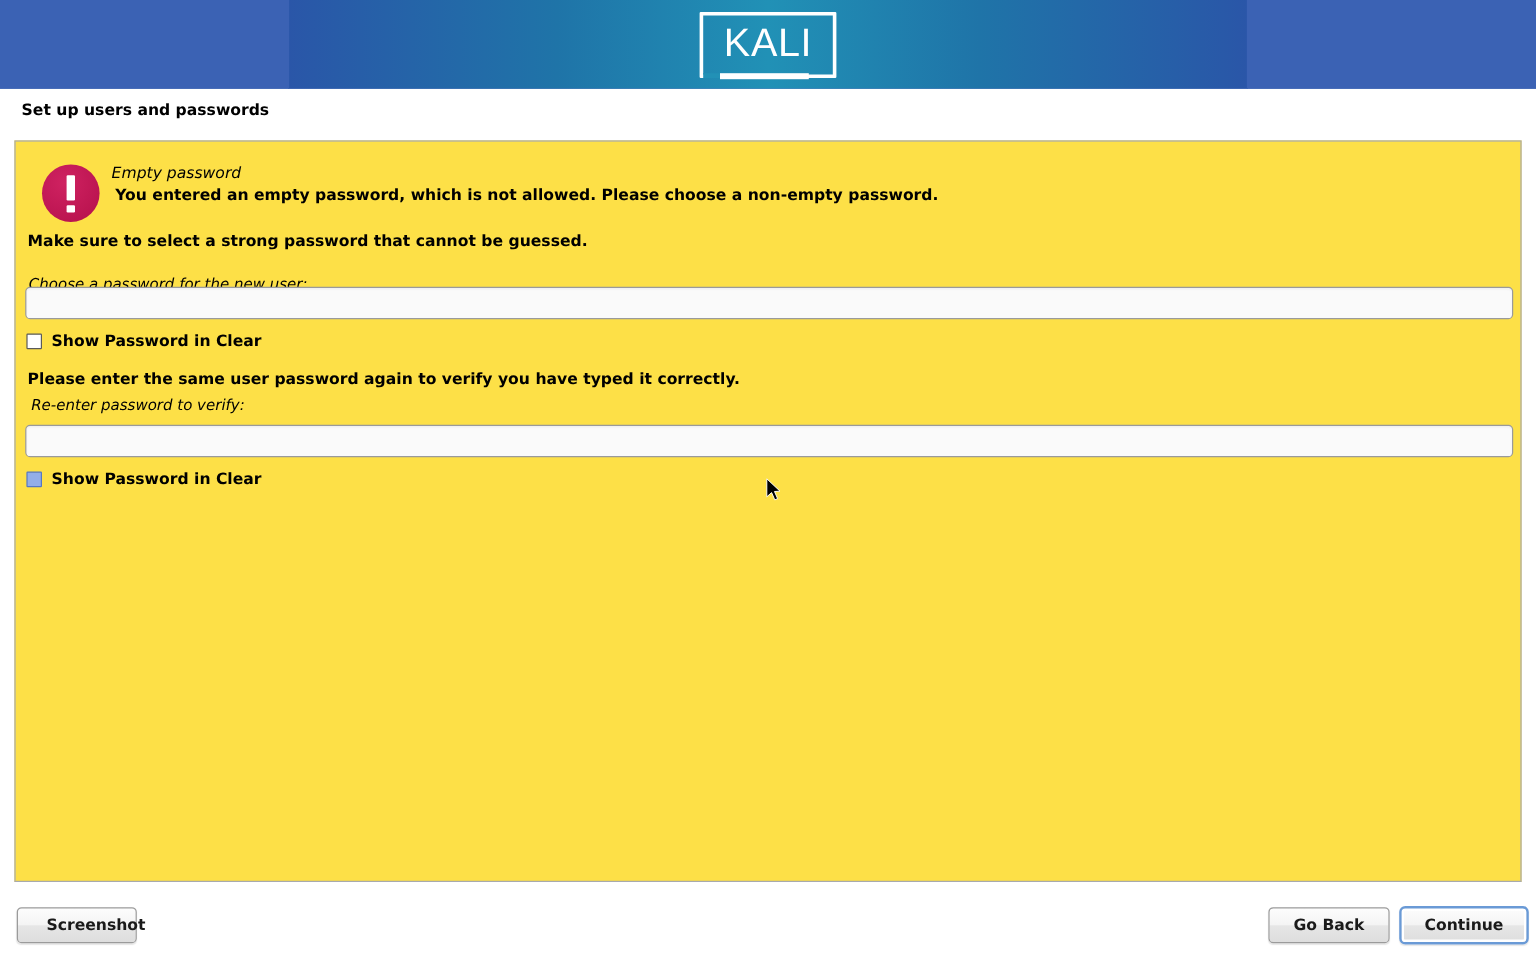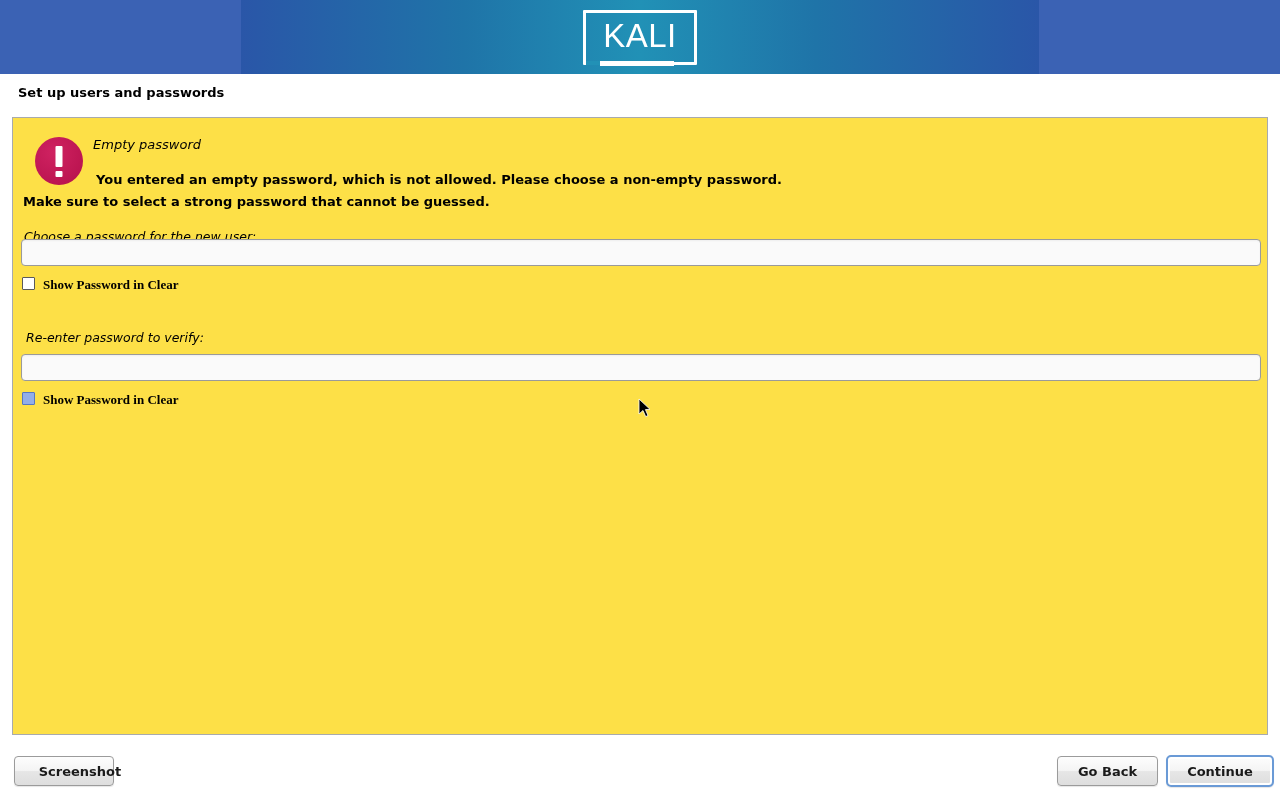--- a/index.html
+++ b/index.html
@@ -131,21 +131,21 @@
   }
   #error-title {
     position: absolute;
     left: 70px; top: 9px;
     font-size: 13px;
     font-style: italic;
     color: #000000;
   }
   #error-text {
     position: absolute;
-    left: 73px; top: 44px;
+    left: 73px; top: 28px;
     font-size: 13px;
     font-weight: bold;
     color: #000000;
     text-align: center;
   }
 
   
   .section-heading {
     position: absolute;
     font-size: 13px;
@@ -167,24 +167,23 @@
     box-shadow: inset 0 1px 2px rgba(0,0,0,0.05);
     font-family: "DejaVu Sans", "Liberation Sans", sans-serif;
     font-size: 13px;
     padding: 0 6px;
     color: #000;
     outline: none;
   }
   .check-row {
     position: absolute;
     display: flex;
-    align-items: flex-start;
+    align-items: center;
     gap: 8px;
     cursor: default;
-    font-family: Liberation Serif, serif;
   }
   .checkbox {
     width: 13px; height: 13px;
     border: 1px solid #5a5a5a;
     background: #ffffff;
     border-radius: 1px;
     flex: 0 0 auto;
   }
   .checkbox.focused {
     border: 1px solid #5577c4;
@@ -261,20 +260,21 @@
 
   <div class="field-label" style="left:11px; top:111px;">Choose a password for the new user:</div>
 
   <input class="text-input" style="left: 8px; top: 121px; width: 1240px;" type="password" placeholder="">
 
   <div class="check-row" style="left:9px; top:159px;">
     <div class="checkbox"></div>
     <div class="check-label">Show Password in Clear</div>
   </div>
 
+  <div class="section-heading" style="left:10px; top:191px;">Please enter the same user password again to verify you have typed it correctly.</div>
 
   <div class="field-label" style="left:13px; top:212px;">Re-enter password to verify:</div>
 
   <input class="text-input" style="left: 8px; top: 236px; width: 1240px;" type="password" placeholder="">
 
   <div class="check-row" style="left:9px; top:274px;">
     <div class="checkbox focused"></div>
     <div class="check-label">Show Password in Clear</div>
   </div>
 </div>

